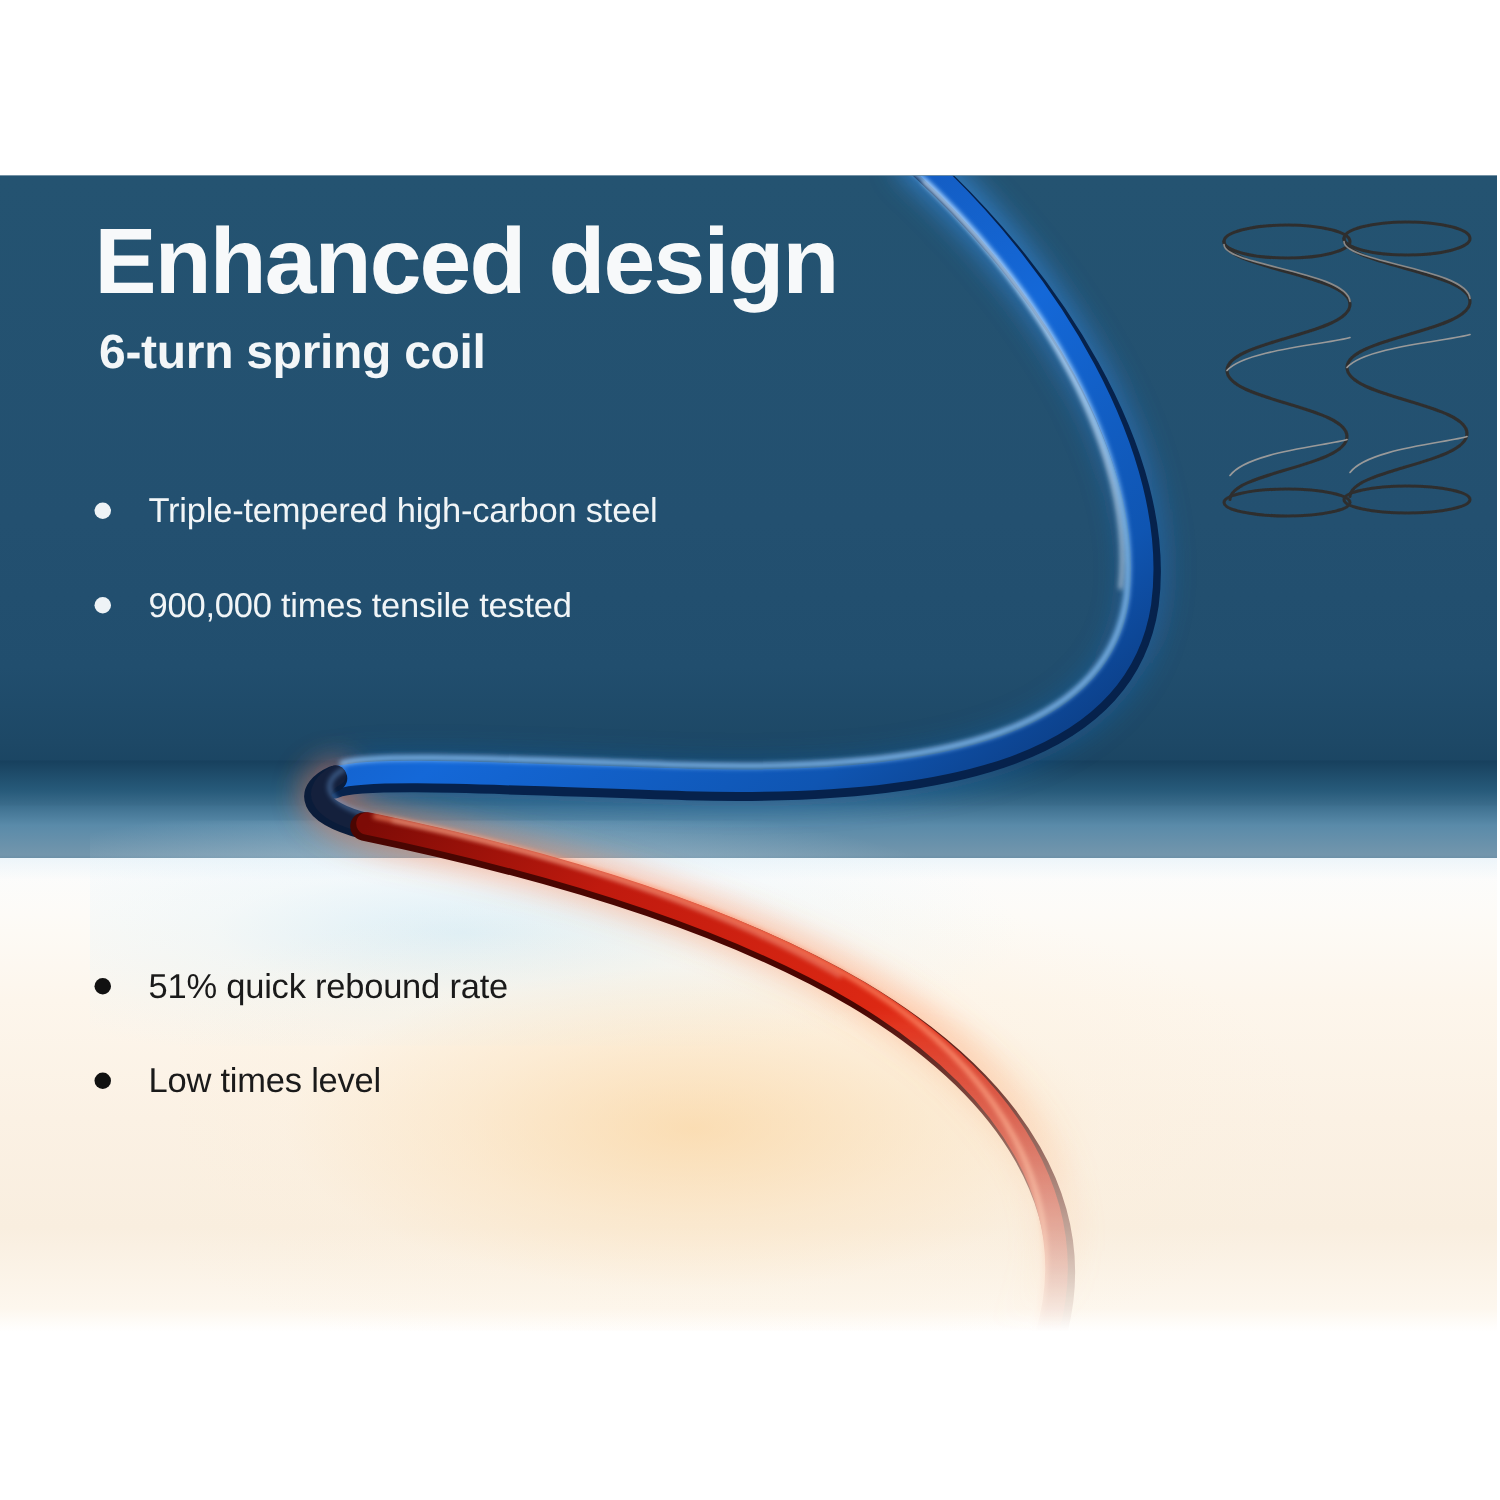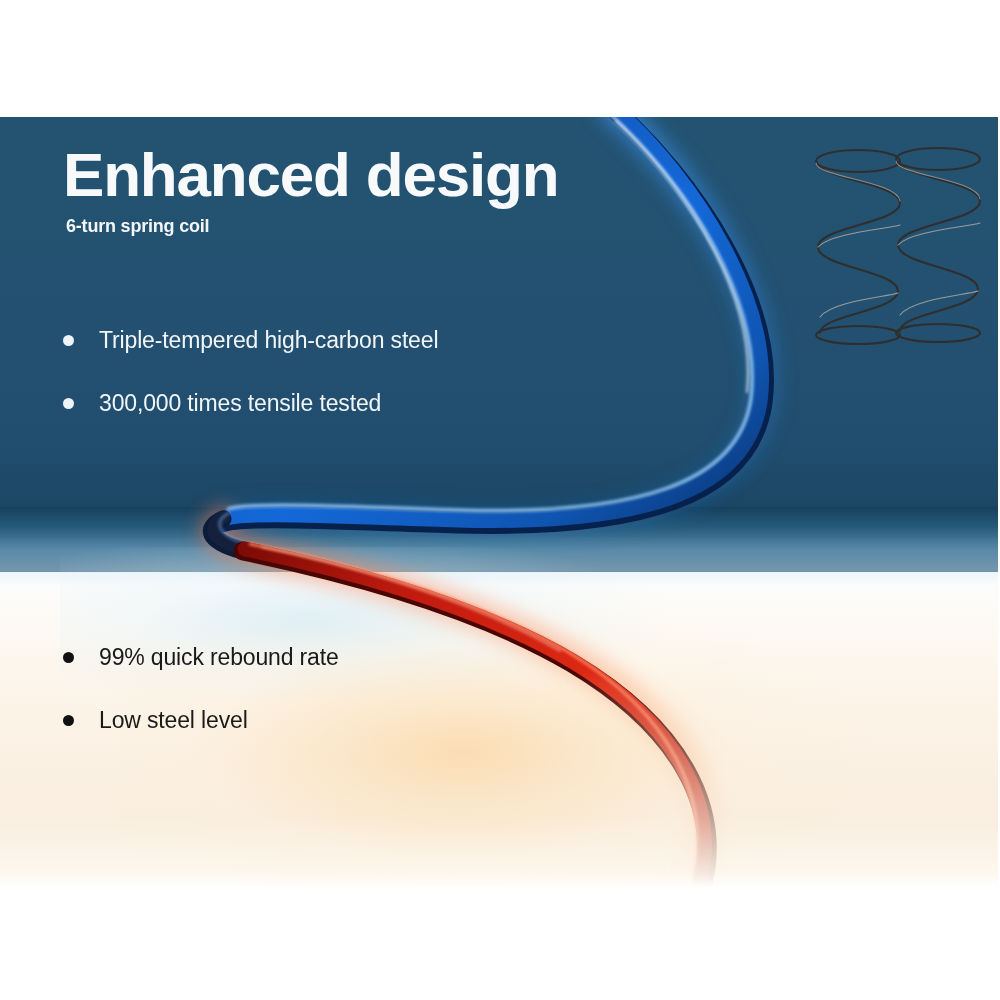--- a/index.html
+++ b/index.html
@@ -117,21 +117,21 @@
   .title {
     margin: 0;
     font-size: 62px;
     line-height: 1.0;
     font-weight: bold;
     color: #f7f9fa;
     letter-spacing: -1.2px;
   }
   .subtitle {
     margin: 10px 0 0 3px;
-    font-size: 18px;
+    font-size: 32px;
     font-weight: 600;
     color: #f3f6f8;
     letter-spacing: -0.2px;
   }
 
   .bullet-list {
     position: absolute;
     list-style: none;
     margin: 0;
     padding: 0;
@@ -286,29 +286,29 @@
       <div class="subtitle">6-turn spring coil</div>
     </div>
 
     <ul class="bullet-list top">
       <li class="bullet-item">
         <span class="bullet-dot"></span>
         <span class="bullet-text">Triple-tempered high-carbon steel</span>
       </li>
       <li class="bullet-item">
         <span class="bullet-dot"></span>
-        <span class="bullet-text">300,000 times tensile tested</span>
+        <span class="bullet-text">900,000 times tensile tested</span>
       </li>
     </ul>
 
     <ul class="bullet-list bottom">
       <li class="bullet-item">
         <span class="bullet-dot"></span>
-        <span class="bullet-text">99% quick rebound rate</span>
+        <span class="bullet-text">51% quick rebound rate</span>
       </li>
       <li class="bullet-item">
         <span class="bullet-dot"></span>
-        <span class="bullet-text">Low steel level</span>
+        <span class="bullet-text">Low times level</span>
       </li>
     </ul>
 
   </div>
 </div>
 
 </body></html>

